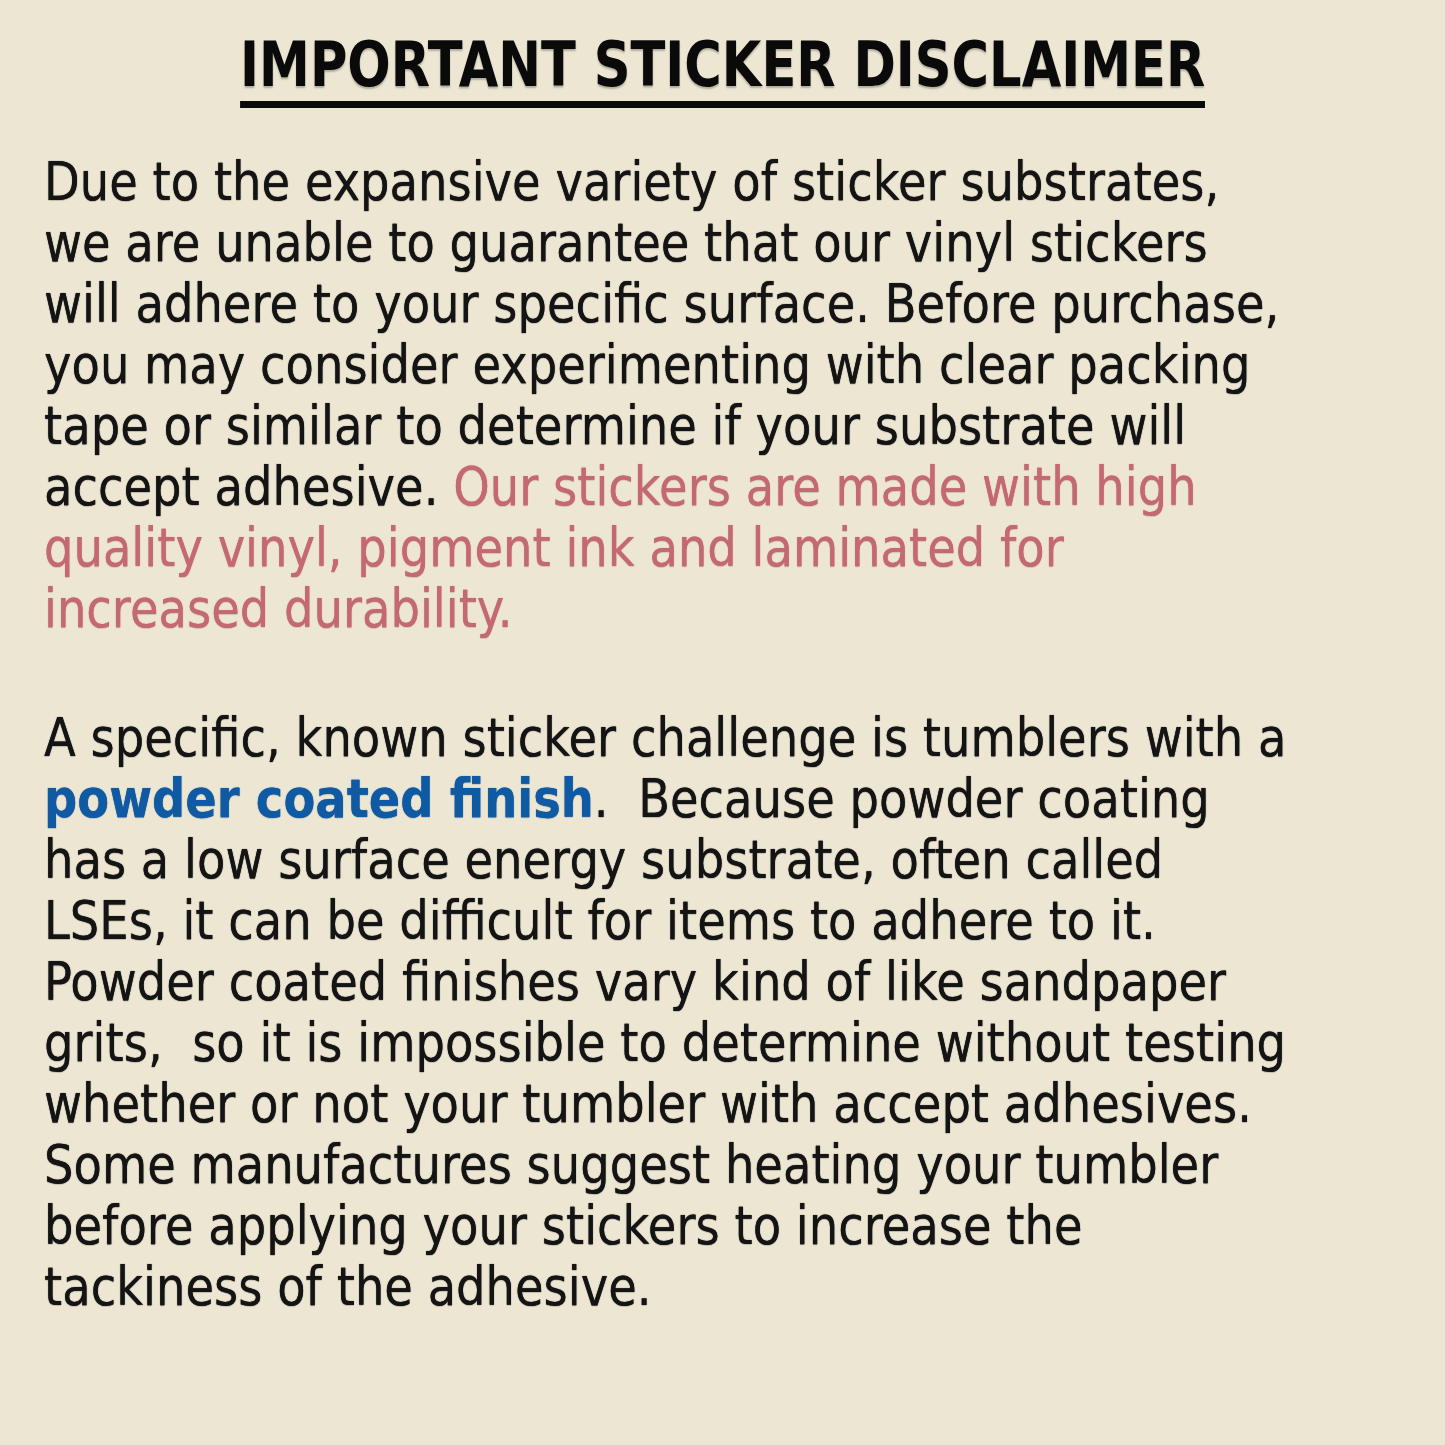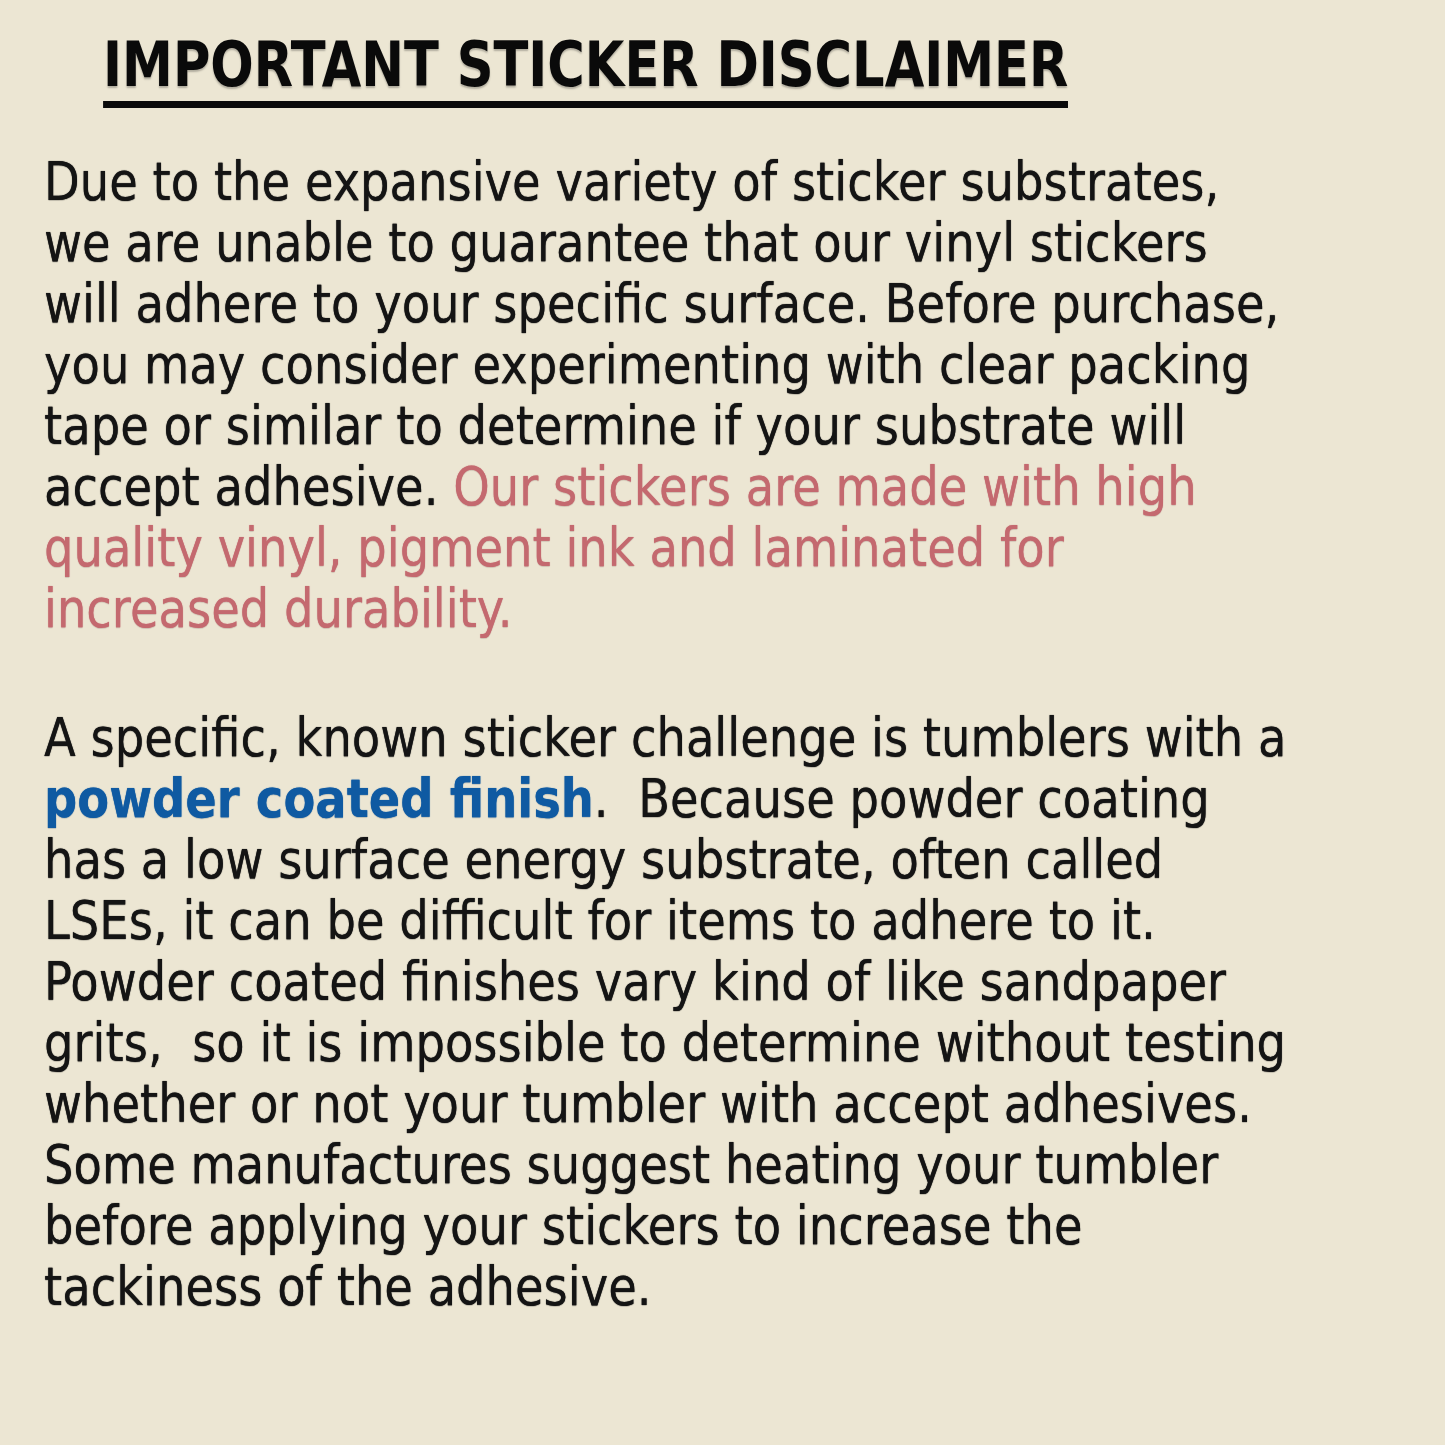--- a/index.html
+++ b/index.html
@@ -18,21 +18,21 @@
     width: 1445px;
     height: 1445px;
     background: var(--bg, #ece6d3);
   }
   
   .title-wrap {
     position: absolute;
     top: 29px;
     left: 0;
     width: 1445px;
-    text-align: left;
+    text-align: center;
   }
   .title-text {
     display: inline-block;
     font-family: "DejaVu Sans", "Liberation Sans", sans-serif;
     font-weight: 700;
     font-size: 62px;
     line-height: 72px;
     letter-spacing: 0px;
     color: var(--title, #0a0a0a);
     border-bottom: 7px solid var(--title, #0a0a0a);

